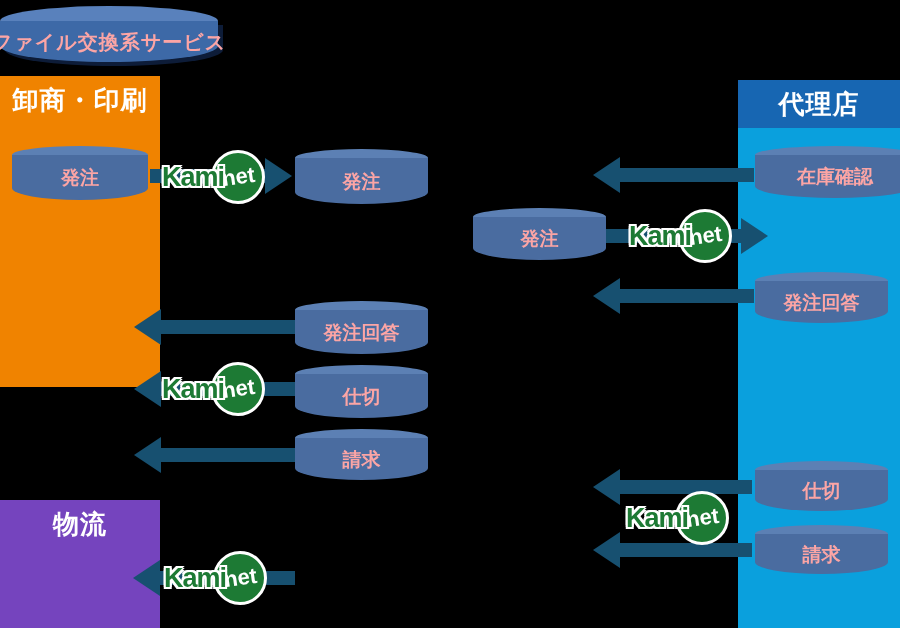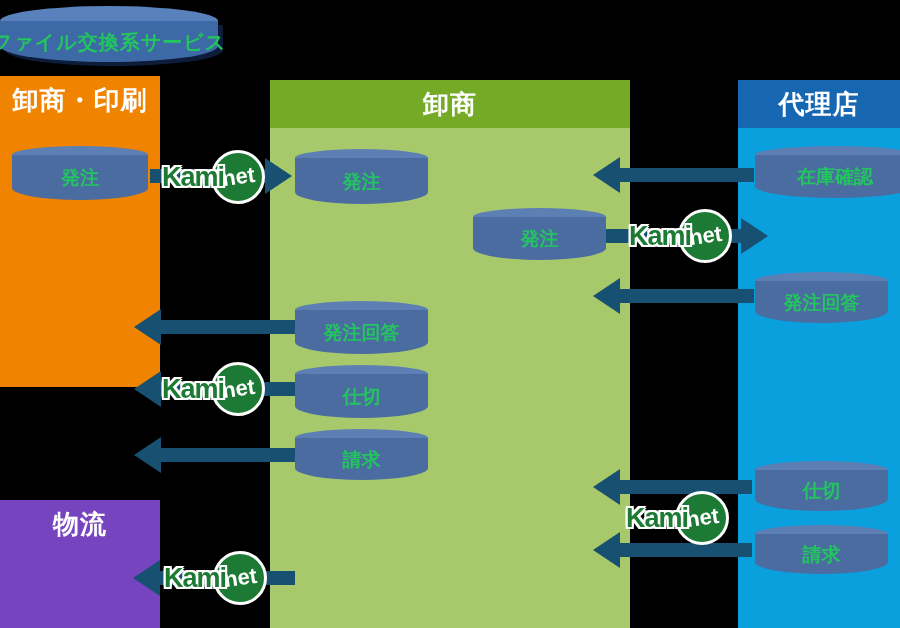--- a/index.html
+++ b/index.html
@@ -27,21 +27,21 @@
   .col-header{position:absolute;left:0;top:0;right:0;height:48px;display:flex;align-items:center;justify-content:center;}
   .col-green .col-header{background:var(--green-h);}
   .col-blue .col-header{background:var(--blue-h);}
   .col-title{color:#fff;font-weight:bold;font-size:26px;letter-spacing:1px;}
   .col-title-top{display:block;text-align:center;margin-top:7px;}
 
   
   .cyl{position:absolute;z-index:5;}
   .cyl-top{position:absolute;left:0;right:0;top:0;height:18px;background:var(--cyl-top);border-radius:50%;}
   .cyl-body{position:absolute;left:0;right:0;top:9px;bottom:0;background:var(--cyl);border-radius:0 0 50% 50% / 0 0 12px 12px;}
-  .cyl-label{position:absolute;left:0;right:0;top:10px;bottom:0;display:flex;align-items:center;justify-content:center;color:#22c55e;font-weight:bold;font-size:19px;white-space:nowrap;}
+  .cyl-label{position:absolute;left:0;right:0;top:10px;bottom:0;display:flex;align-items:center;justify-content:center;color:#fca5a5;font-weight:bold;font-size:19px;white-space:nowrap;}
   .cyl-big .cyl-top{height:30px;background:#5981BC;}
   .cyl-big .cyl-body{top:15px;background:#3D69A7;border-radius:0 0 50% 50% / 0 0 16px 16px;box-shadow:5px 4px 0 rgba(15,33,66,0.85);}
   .cyl-big .cyl-label{top:16px;font-size:20px;letter-spacing:1px;}
 
   
   .arrow{position:absolute;height:36px;z-index:3;}
   .arrow .shaft{position:absolute;top:11px;height:14px;background:var(--arrow);}
   .arrow.left .shaft{left:20px;right:0;}
   .arrow.right .shaft{left:0;right:20px;}
   .arrow .head{position:absolute;top:0;width:0;height:0;border-top:18px solid transparent;border-bottom:18px solid transparent;}
@@ -57,25 +57,20 @@
 </style>
 </head>
 <body>
 
 <div class="stage">
 
   <div class="col col-orange">
     <span class="col-title col-title-top">卸商・印刷</span>
   </div>
 
-  <div class="col col-green">
-    <div class="col-header">
-      <span class="col-title">卸商</span>
-    </div>
-  </div>
 
   <div class="col col-purple">
     <span class="col-title col-title-top">物流</span>
   </div>
 
   <div class="col col-blue">
     <div class="col-header">
       <span class="col-title">代理店</span>
     </div>
   </div>

